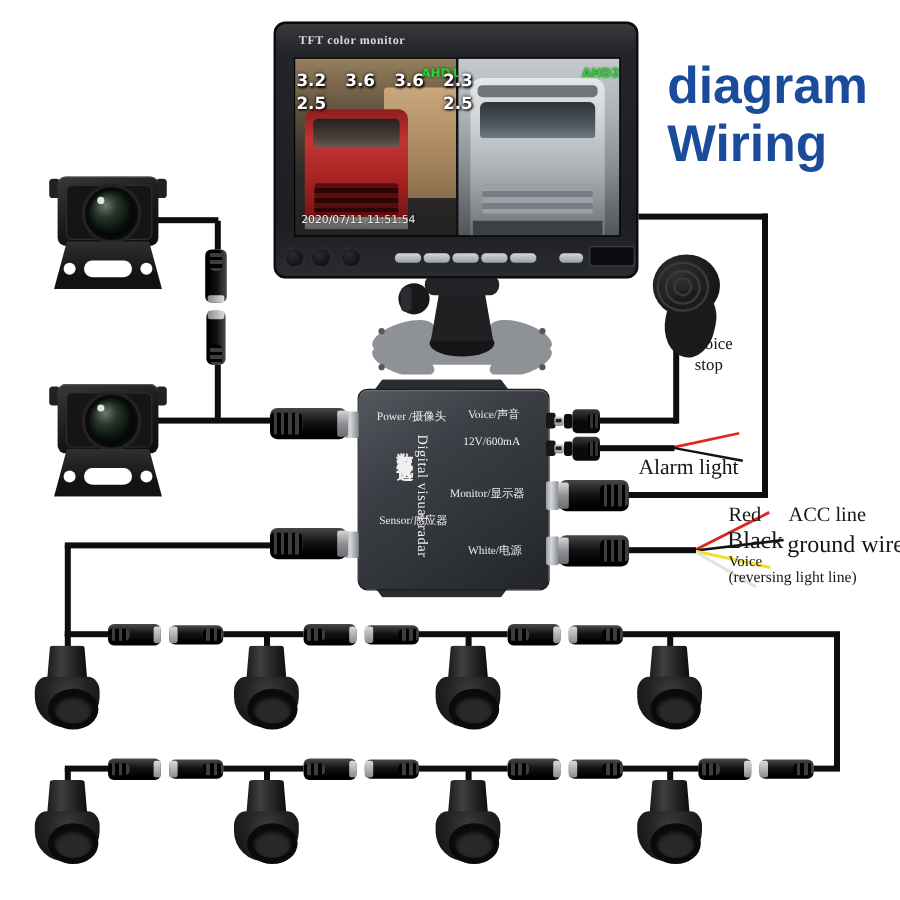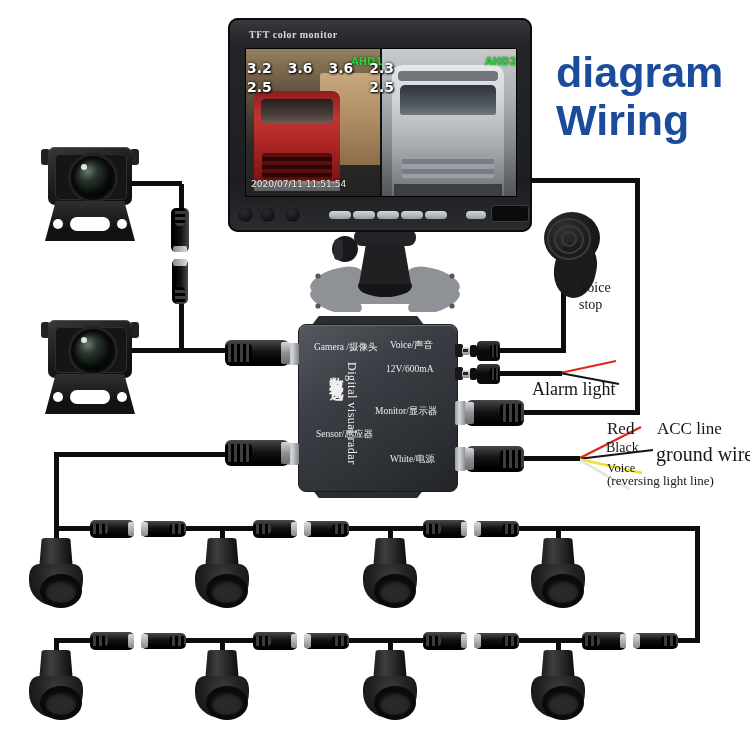--- a/index.html
+++ b/index.html
@@ -266,21 +266,21 @@
   </div>
 
   <div class="pair" style="left:132px;top:244px;transform:rotate(90deg)">
     <div class="cf"></div>
     <div class="cm"></div>
   </div>
 
   <div class="flange" style="top:316px;clip-path:polygon(6% 0,94% 0,100% 100%,0 100%)"></div>
   <div class="flange" style="top:489px;clip-path:polygon(0 0,100% 0,94% 100%,6% 100%)"></div>
   <div class="box"></div>
-  <div class="boxlabel" style="left:314px;top:341px">Gamera /摄像头</div>
+  <div class="boxlabel" style="left:314px;top:341px">Power /摄像头</div>
   <div class="boxlabel" style="left:390px;top:339px">Voice/声音</div>
   <div class="boxlabel" style="left:386px;top:364px">12V/600mA</div>
   <div class="boxlabel" style="left:375px;top:405px">Monitor/显示器</div>
   <div class="boxlabel" style="left:316px;top:428px">Sensor/感应器</div>
   <div class="boxlabel" style="left:390px;top:453px">White/电源</div>
   <div class="vtext" style="left:344px;top:362px;height:120px;font-size:12px;letter-spacing:.5px">Digital visual radar</div>
   <div class="vtext" style="left:327px;top:366px;height:100px;font-size:14px;font-weight:700;letter-spacing:2px">数字可视雷达</div>
 
   <div class="collar" style="left:287px;top:343px;width:12px;height:22px"></div>
   <div class="avia l" style="left:225px;top:340px;width:64px"></div>
@@ -311,21 +311,21 @@
     <div class="ring" style="left:21px;top:23px;width:12px;height:12px"></div>
   </div>
   <div class="ann" style="left:579px;top:279px;font-size:14px;line-height:17px">
     <div>Voice</div>
     <div>stop</div>
   </div>
 
   <div class="ann" style="left:532px;top:379px;font-size:18px">Alarm light</div>
   <div class="ann" style="left:607px;top:419px;font-size:17px">Red</div>
   <div class="ann" style="left:657px;top:419px;font-size:17px">ACC line</div>
-  <div class="ann" style="left:606px;top:440px;font-size:14px">Black</div>
+  <div class="ann" style="left:606px;top:440px;font-size:20px">Black</div>
   <div class="ann" style="left:656px;top:443px;font-size:20px">ground wire</div>
   <div class="ann" style="left:607px;top:461px;font-size:12.5px">Voice</div>
   <div class="ann" style="left:607px;top:473px;font-size:13px">(reversing light line)</div>
 
   <div class="pair" style="left:90px;top:517px">
       <div class="cf"></div>
       <div class="cm"></div>
     </div>
   <div class="pair" style="left:253px;top:517px">
       <div class="cf"></div>

